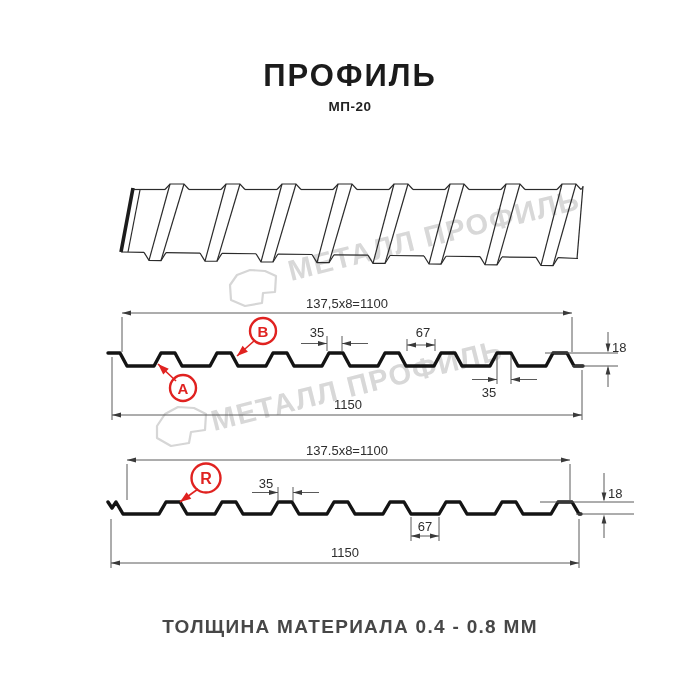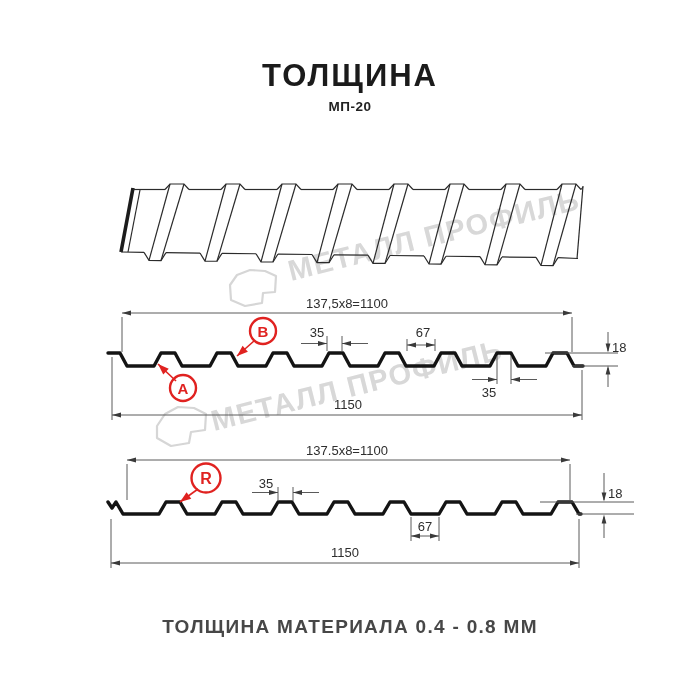--- a/index.html
+++ b/index.html
@@ -18,21 +18,21 @@
   .red-letter{font:bold 15px "Liberation Sans", sans-serif;fill:#e02220;text-anchor:middle;}
   .red-letter-lg{font:bold 16px "Liberation Sans", sans-serif;fill:#e02220;text-anchor:middle;}
   .logo{fill:none;stroke:#d6d6d6;stroke-width:2.2;stroke-linejoin:round;}
   .profline{fill:none;stroke:#141414;stroke-width:3.4;stroke-linejoin:round;stroke-linecap:round;}
   .redcirc{fill:none;stroke:#e02220;stroke-width:2.4;}
 </style>
 </head>
 <body>
 
 <div id="page">
-  <div class="title">ТОЛЩИНА</div>
+  <div class="title">ПРОФИЛЬ</div>
   <div class="subtitle">МП-20</div>
 
   <svg width="700" height="700" viewBox="0 0 700 700">
 
     <g id="g-wm">
       <path class="logo" d="M230 285 L237 275 L250 270 L265 271 L276 276 L275 292 L263 293 L262 303 L245 306 L231 300 Z"></path>
       <text class="wm" transform="translate(291,281) rotate(-14)">МЕТАЛЛ ПРОФИЛЬ</text>
       <path class="logo" d="M157 426 L165 414 L178 407 L194 408 L206 414 L205 430 L191 432 L189 443 L171 446 L157 438 Z"></path>
       <text class="wm" transform="translate(214,431) rotate(-14)">МЕТАЛЛ ПРОФИЛЬ</text>
     </g>

